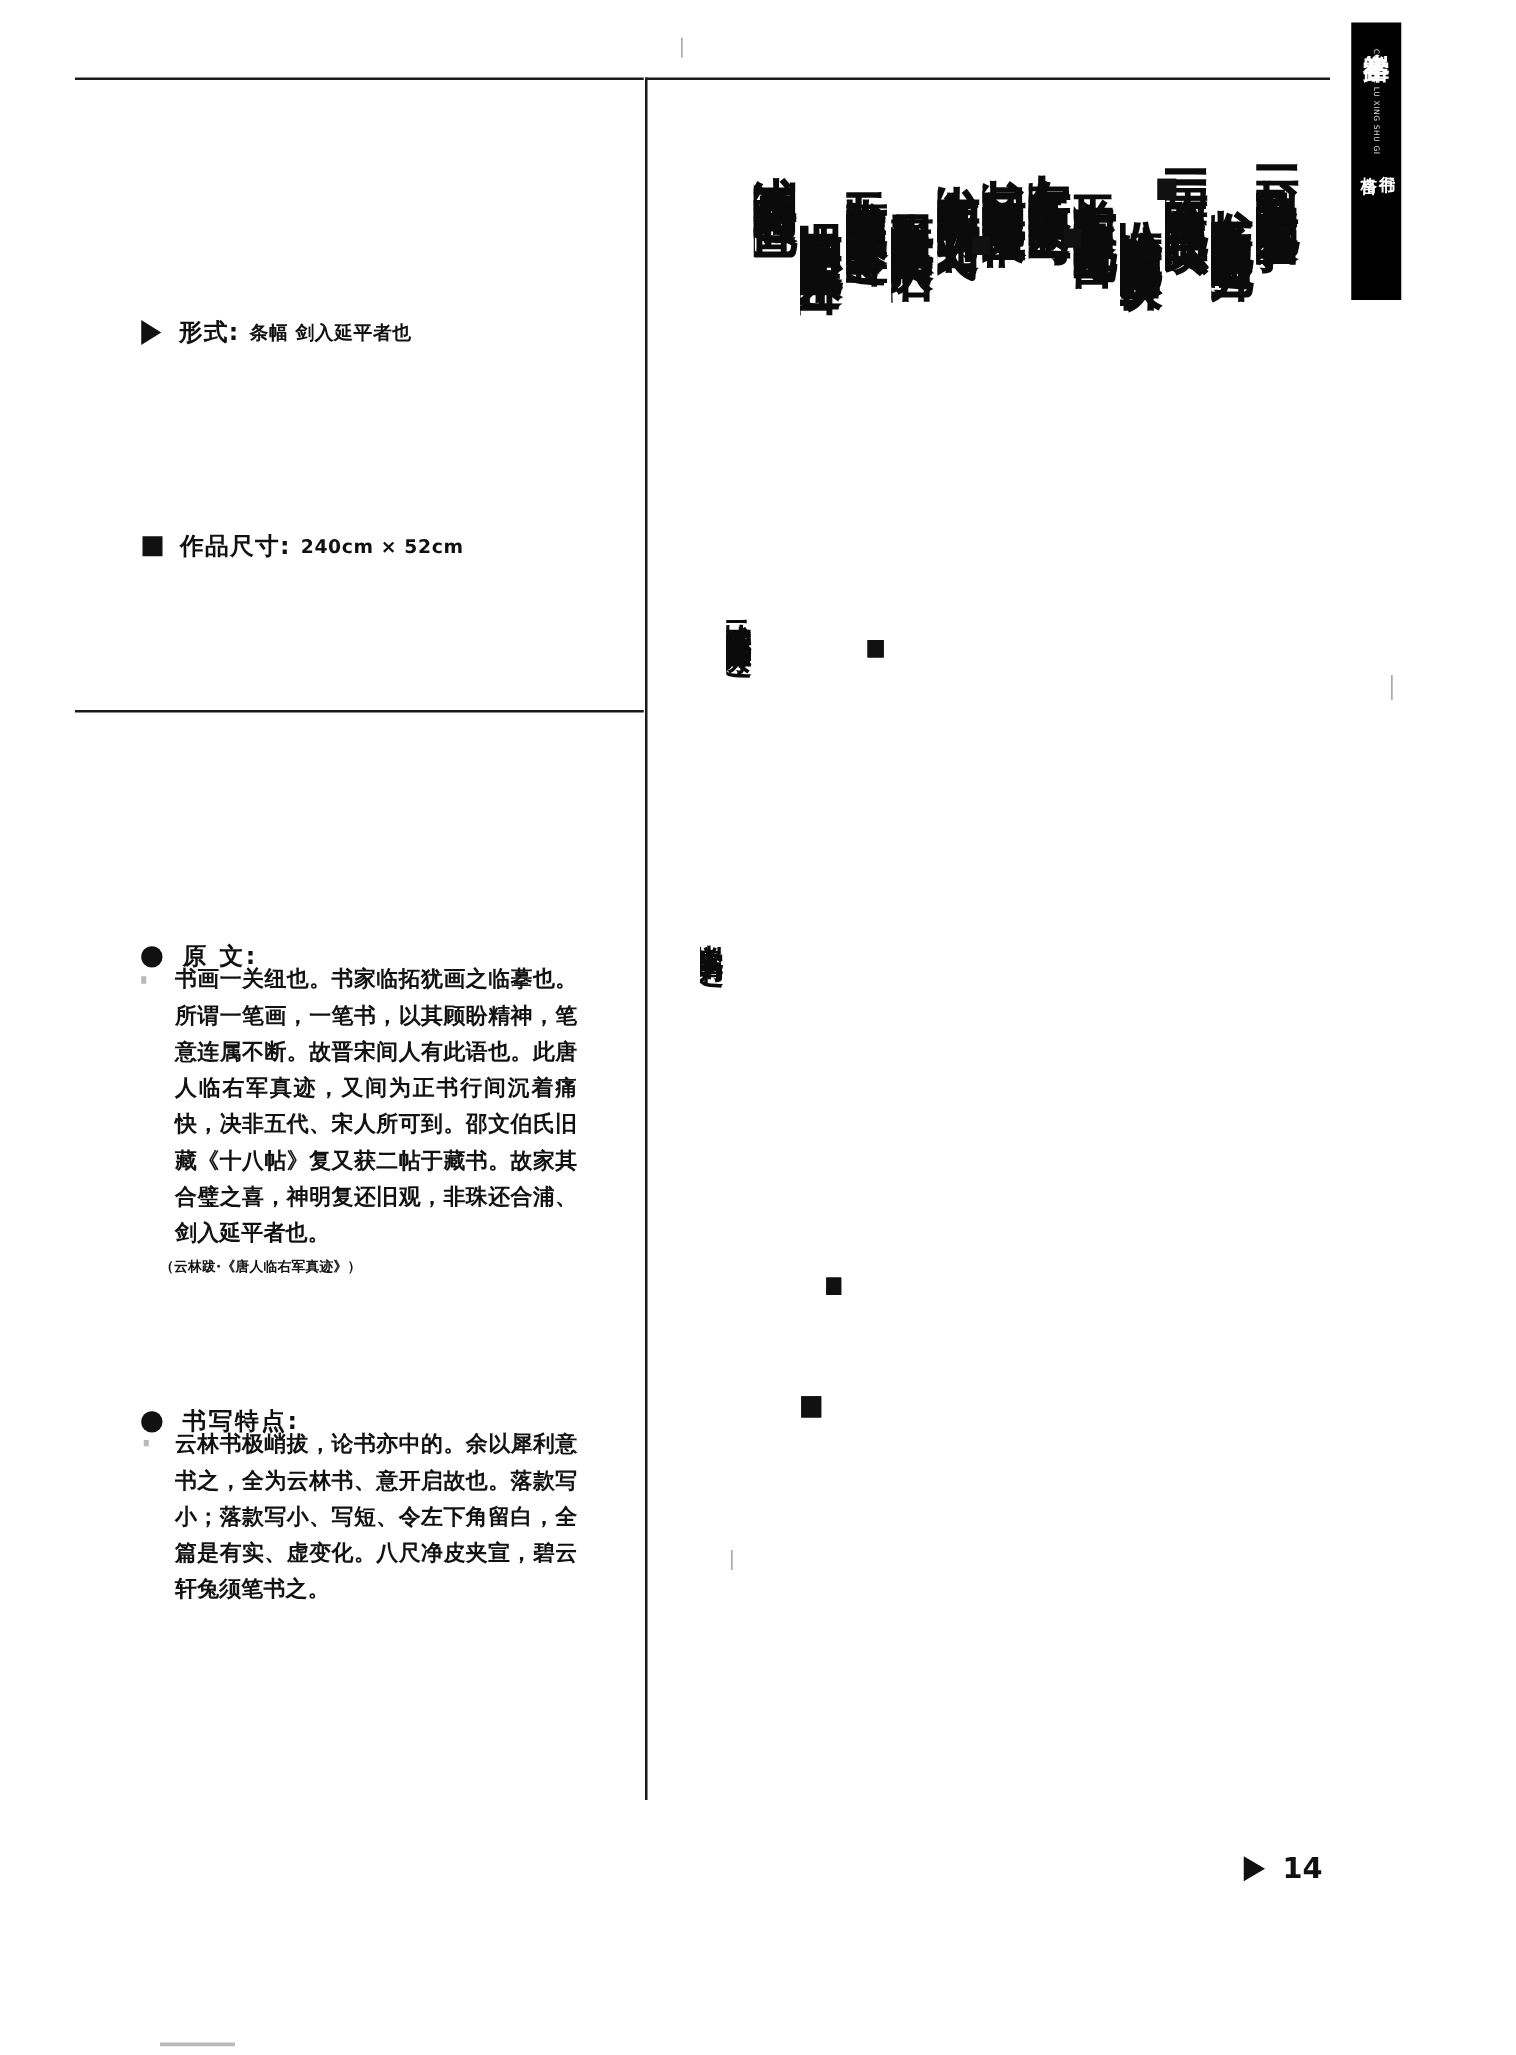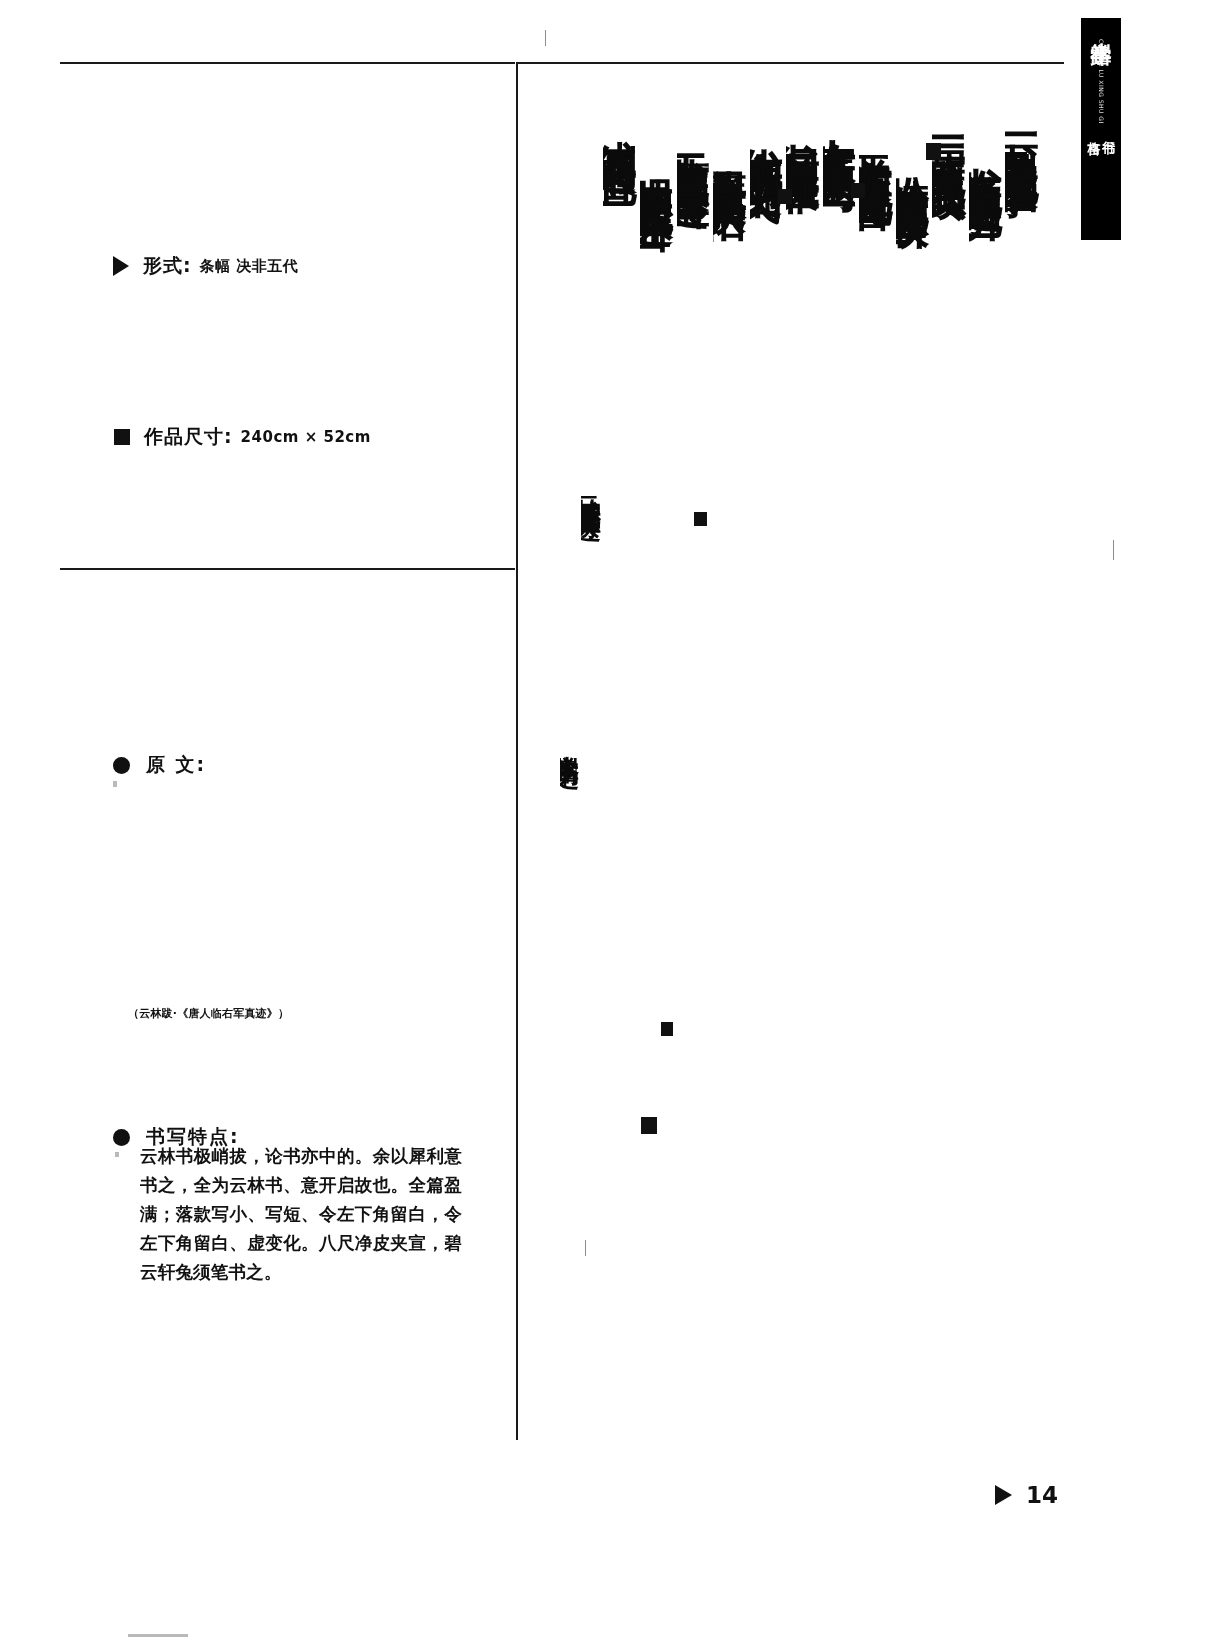--- a/index.html
+++ b/index.html
@@ -276,40 +276,41 @@
     <div class="tab-pinyin">CUI XUE LU XING SHU GE YAN</div>
     <div class="tab-bottom">
       <span>行书</span>
       <span>格言</span>
     </div>
   </div>
 
   <div class="info-line" style="left:113px; top:253px;">
     <div class="bullet-tri"></div>
     <div class="info-label">形式:</div>
-    <div class="info-value">条幅 决非五代</div>
+    <div class="info-value">条幅 剑入延平者也</div>
   </div>
 
   <div class="info-line" style="left:114px; top:396px;margin-top:28px;">
     <div class="bullet-sq"></div>
     <div class="info-label">作品尺寸:</div>
     <div class="info-value">240cm × 52cm</div>
   </div>
 
   <div class="section-head" style="left:113px; top:726px;">
     <div class="bullet-circ"></div>
     <div class="section-title">原 文:</div>
   </div>
+  <div class="body-text" style="left:140px; top:770px;">书画一关纽也。书家临拓犹画之临摹也。所谓一笔画，一笔书，以其顾盼精神，笔意连属不断。故晋宋间人有此语也。此唐人临右军真迹，又间为正书行间沉着痛快，决非五代、宋人所可到。邵文伯氏旧藏《十八帖》复又获二帖于藏书。故家其合璧之喜，神明复还旧观，非珠还合浦、剑入延平者也。</div>
   <div class="body-cite" style="left:128px; top:1006px;">（云林跋·《唐人临右军真迹》）</div>
 
   <div class="section-head" style="left:113px; top:1098px;">
     <div class="bullet-circ"></div>
     <div class="section-title">书写特点:</div>
   </div>
-  <div class="body-text" style="left:140px; top:1142px;">云林书极峭拔，论书亦中的。余以犀利意书之，全为云林书、意开启故也。全篇盈满；落款写小、写短、令左下角留白，令左下角留白、虚变化。八尺净皮夹宣，碧云轩兔须笔书之。</div>
+  <div class="body-text" style="left:140px; top:1142px;">云林书极峭拔，论书亦中的。余以犀利意书之，全为云林书、意开启故也。落款写小；落款写小、写短、令左下角留白，全篇是有实、虚变化。八尺净皮夹宣，碧云轩兔须笔书之。</div>
 
   <div class="calligraphy">
     <div class="calli-col c-main">书画一关纽也书家临摹</div>
     <div class="calli-col c-main off1">书临拓犹画之临摹也所</div>
     <div class="calli-col c-main off2">谓一笔画一笔书以其顾</div>
     <div class="calli-col c-main off3">盼精神笔意连属不断故</div>
     <div class="calli-col c-main off4">晋宋间人有此语也此唐</div>
     <div class="calli-col c-main off5">人临右军真迹又间为正</div>
     <div class="calli-col c-main">书行间沉着痛快决非五</div>
     <div class="calli-col c-main off2">代宋人所可到邵文伯氏</div>

